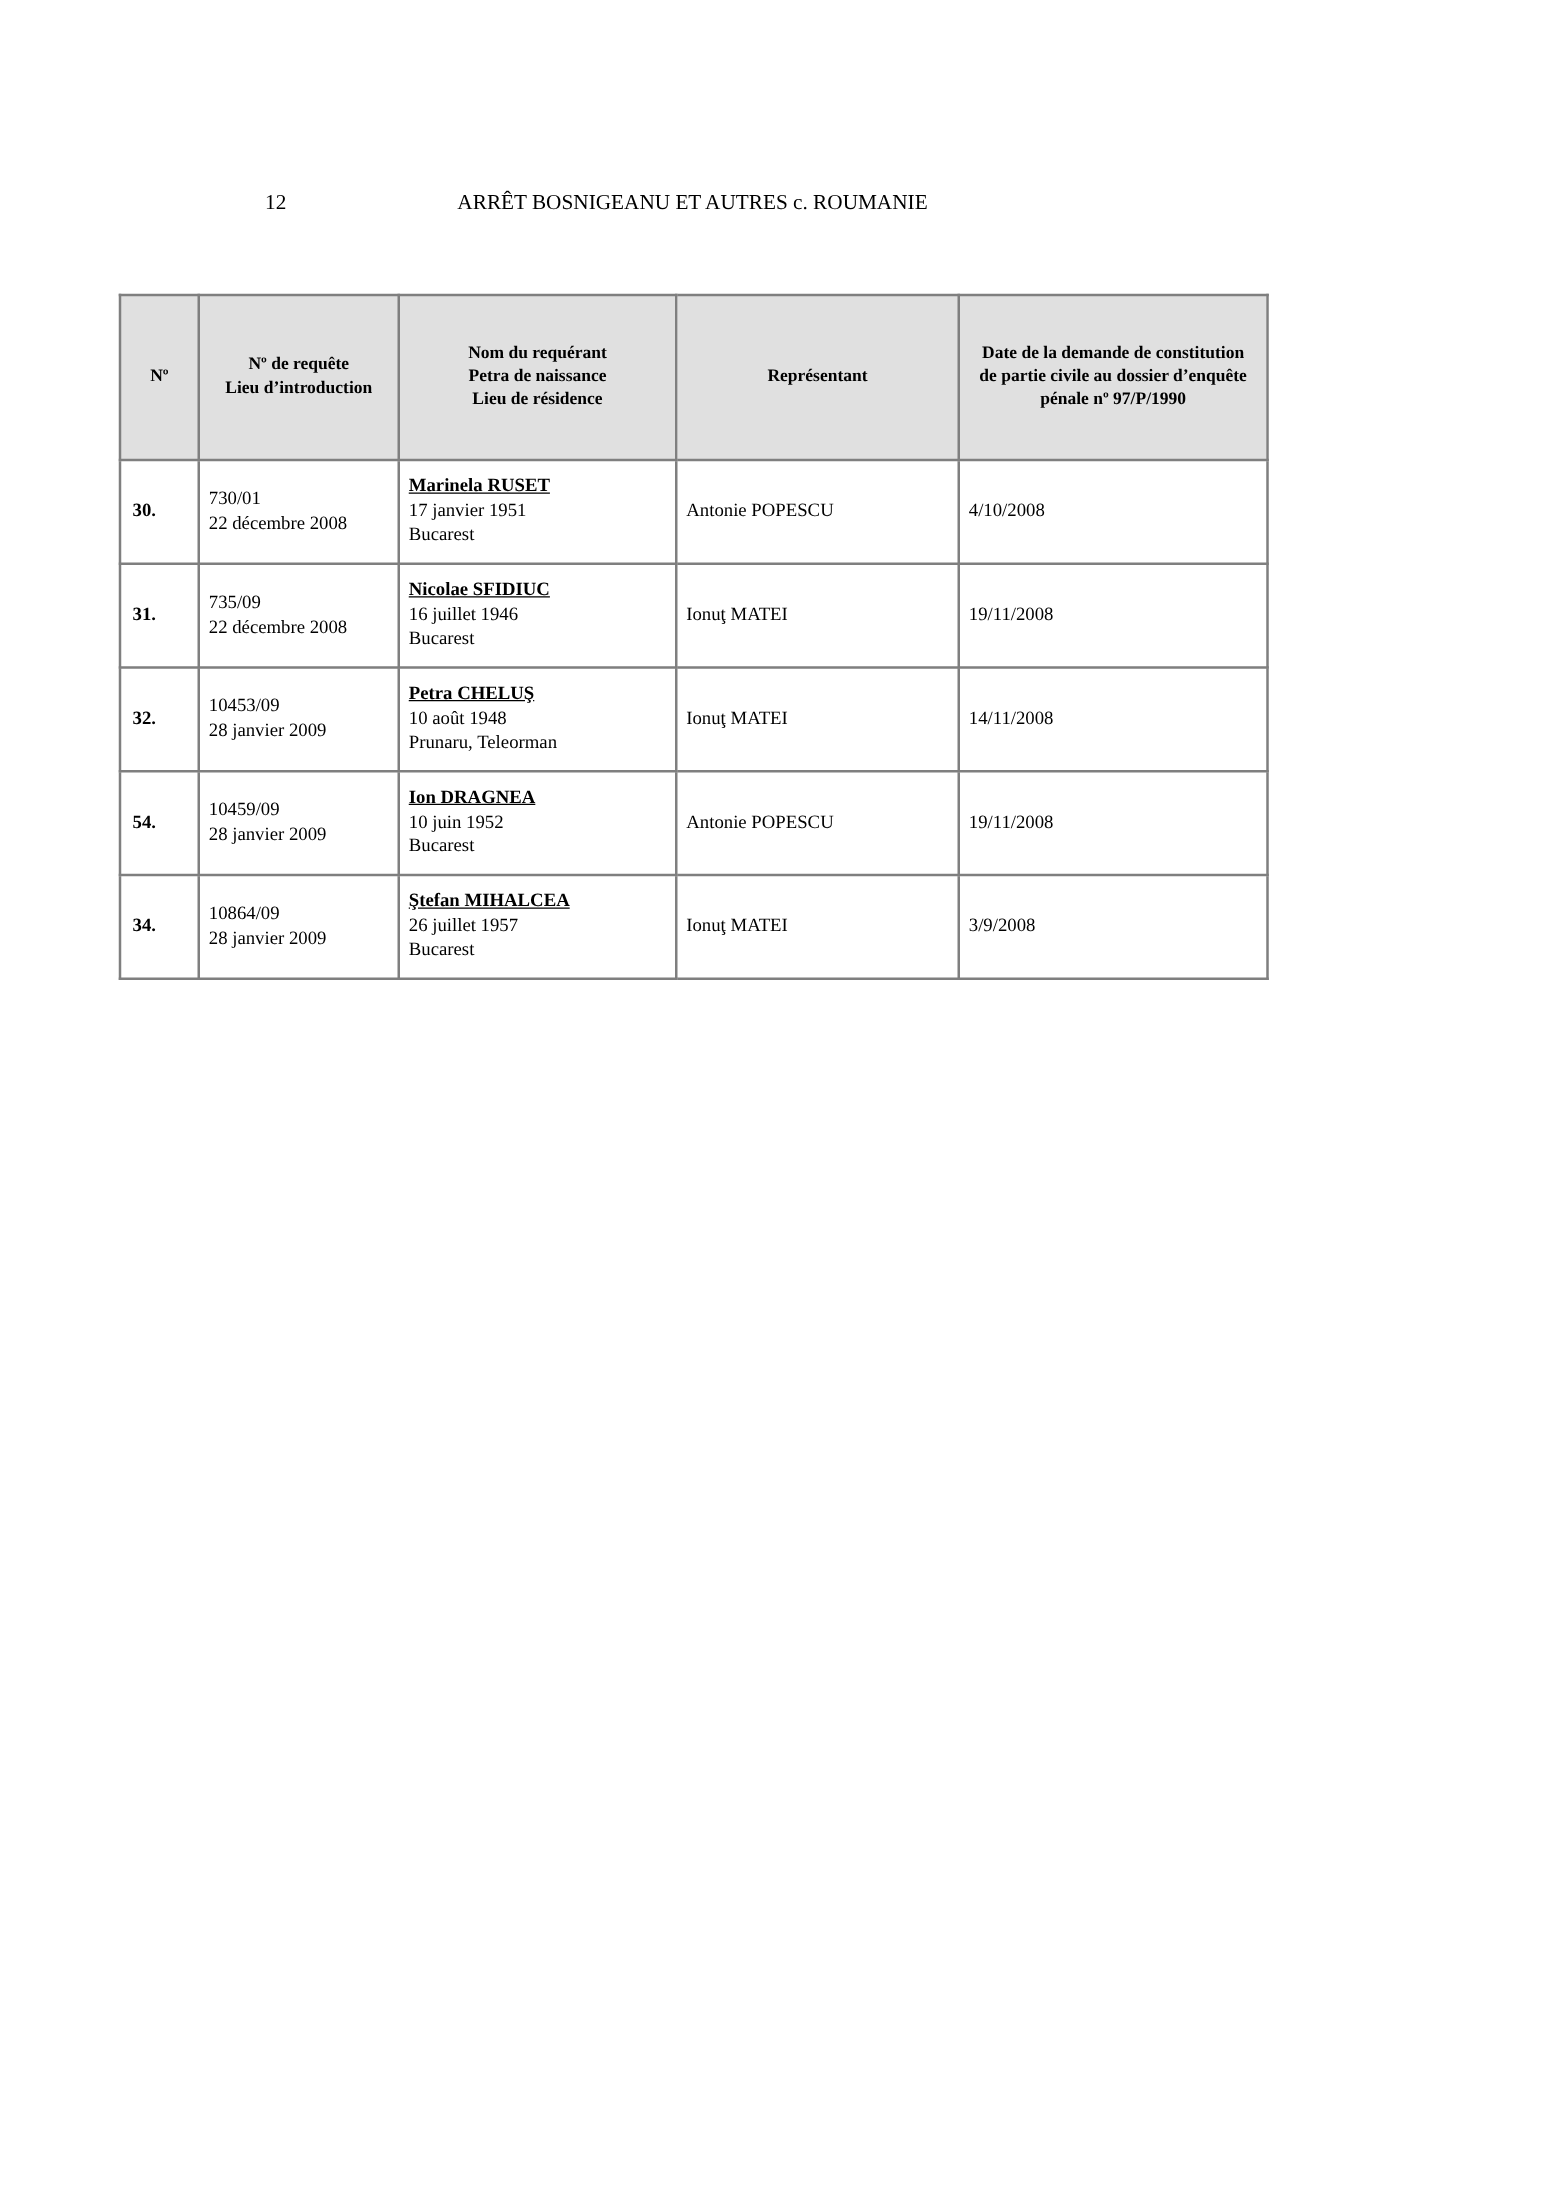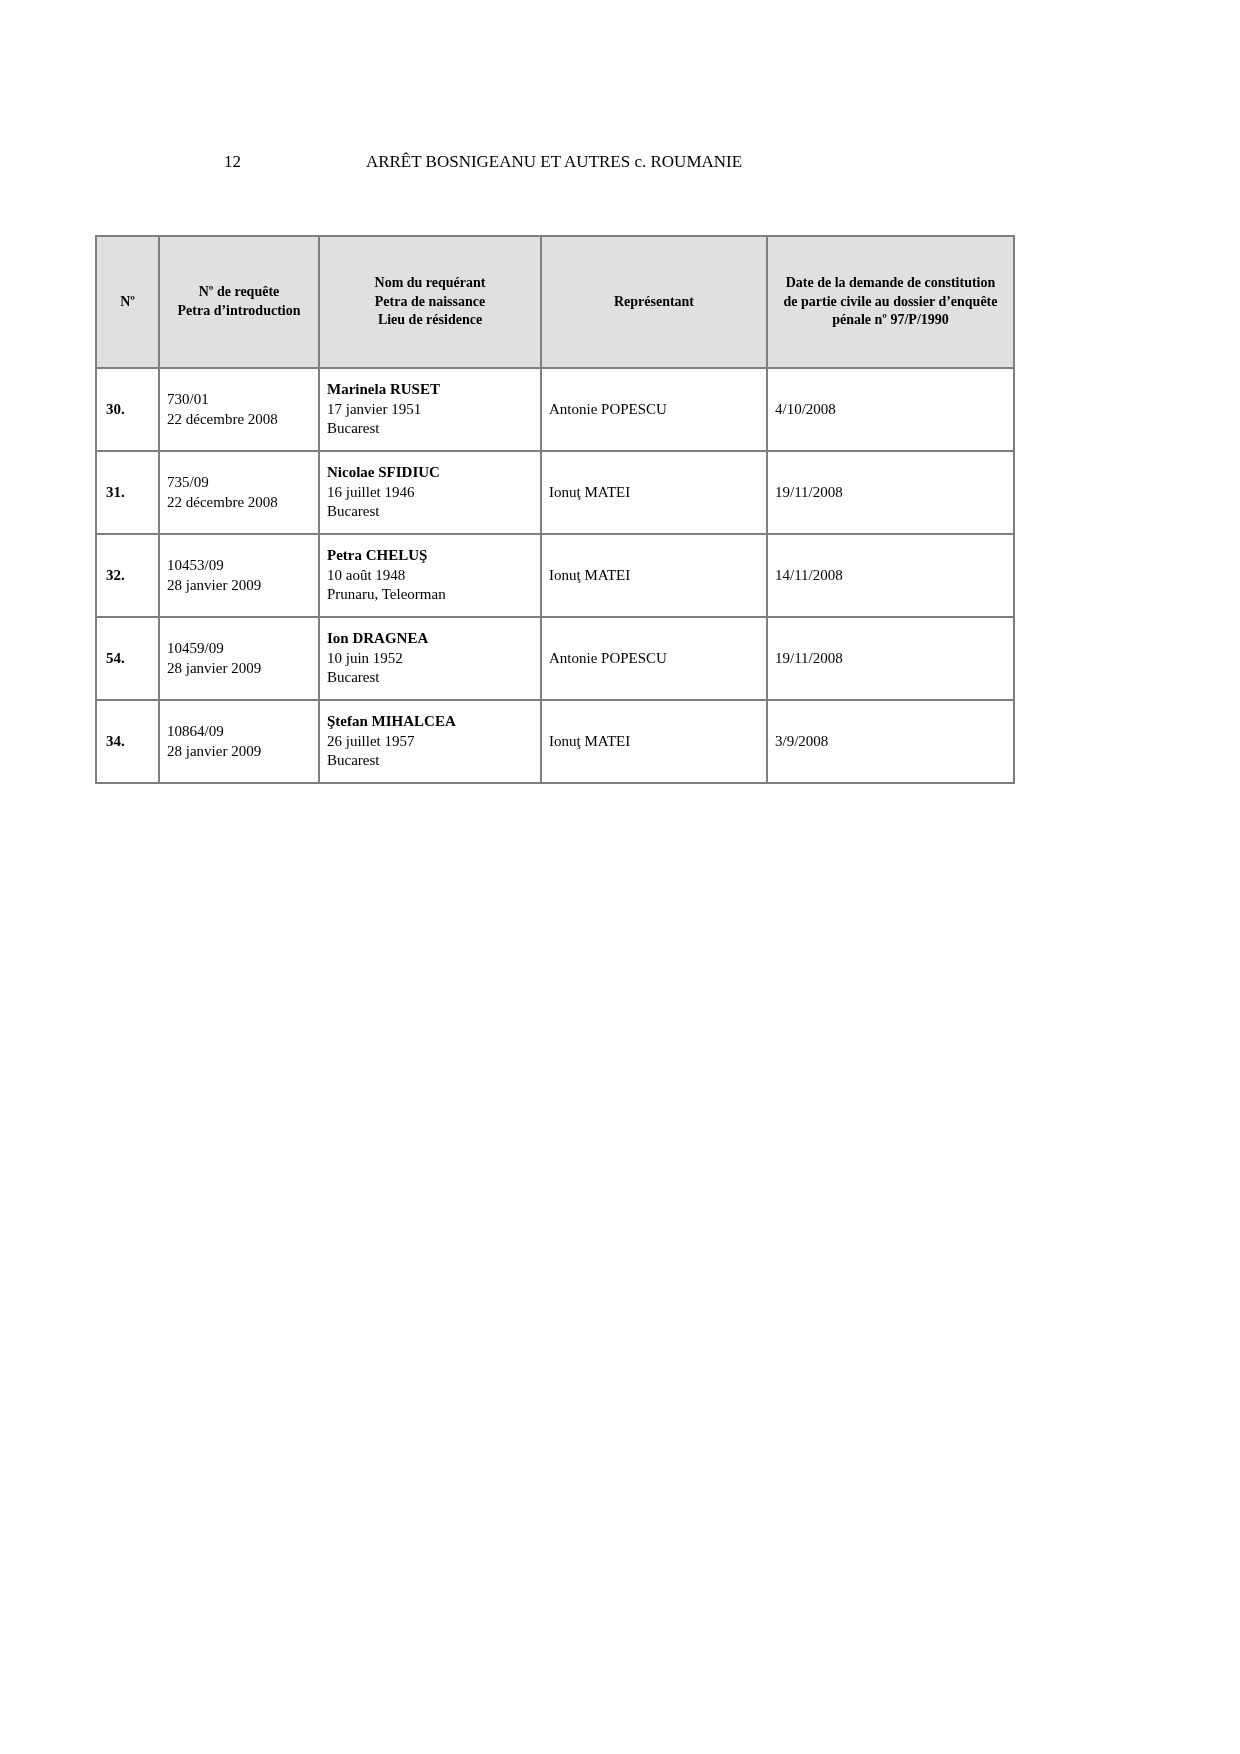--- a/index.html
+++ b/index.html
@@ -19,21 +19,21 @@
     position: absolute;
     top: 152px;
     left: 95px;
     width: 918px;
     font-size: 17px;
     text-align: center;
     white-space: nowrap;
   }
   .page-num {
     position: absolute;
-    left: 129px;
+    left: 117px;
     top: 0;
   }
   .doc-table {
     position: absolute;
     top: 235px;
     left: 95px;
     width: 918px;
     border-collapse: collapse;
     table-layout: fixed;
   }
@@ -58,21 +58,21 @@
     padding: 3px 6px 3px 7px;
     line-height: 1.3;
   }
   .doc-table td.c-num {
     font-weight: bold;
     padding-left: 9px;
     margin-top: 20px;
   }
   .line { display: block; }
   th .line { white-space: nowrap; }
-  .b { font-weight: bold; }
+  .b { font-weight: bold; text-decoration: underline; }
 </style>
 </head>
 <body>
 
 <div class="running-header">
   <span class="page-num">12</span>
   <span class="doc-title">ARRÊT BOSNIGEANU ET AUTRES c. ROUMANIE</span>
 </div>
 
 <table class="doc-table">
@@ -83,21 +83,21 @@
     <col style="width:226px">
     <col style="width:247px">
   </colgroup>
   <thead>
     <tr>
       <th>
         <span class="line">Nº</span>
       </th>
       <th>
         <span class="line">Nº de requête</span>
-        <span class="line">Petra d’introduction</span>
+        <span class="line">Lieu d’introduction</span>
       </th>
       <th>
         <span class="line">Nom du requérant</span>
         <span class="line">Petra de naissance</span>
         <span class="line">Lieu de résidence</span>
       </th>
       <th>
         <span class="line">Représentant</span>
       </th>
       <th>

